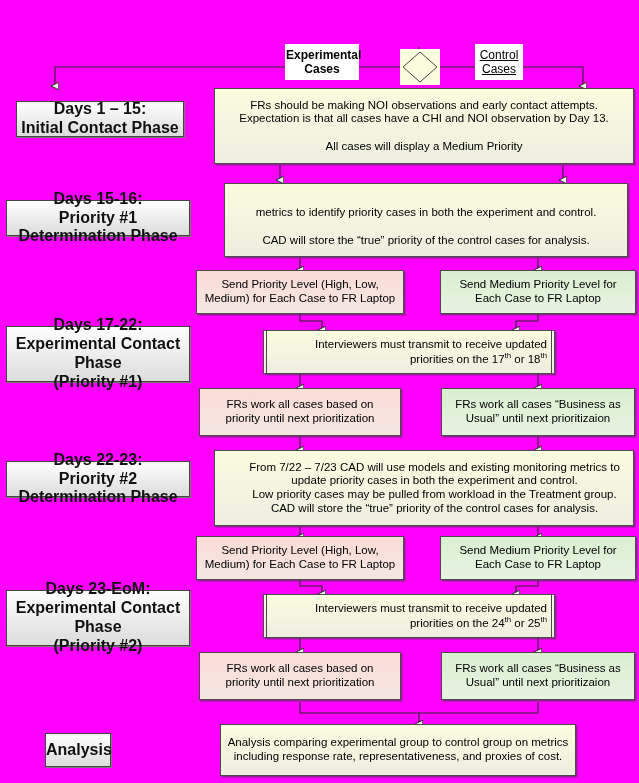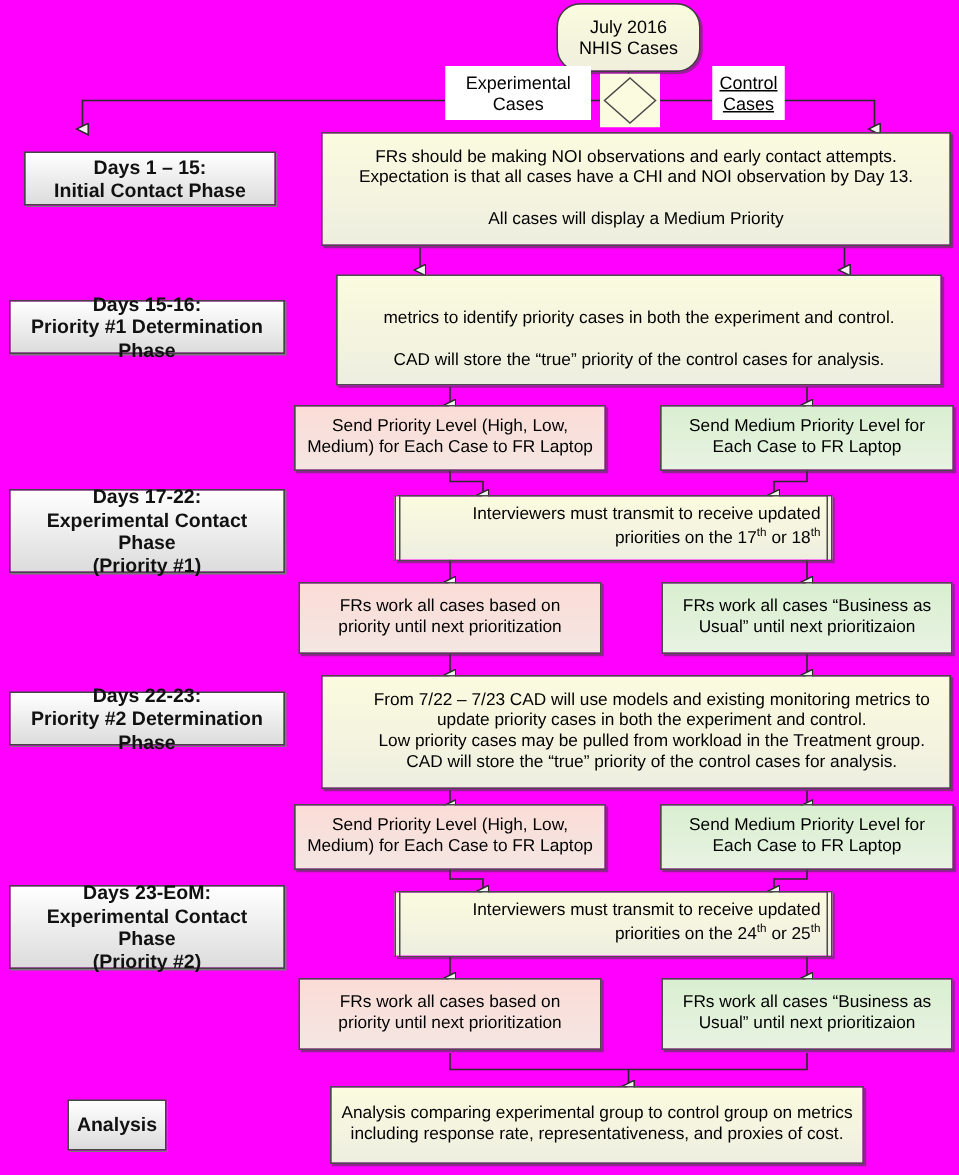--- a/index.html
+++ b/index.html
@@ -45,21 +45,21 @@
     width: 100%;
     padding: 0 4px;
   }
 
   
   .phase {
     border: 1px solid #444444;
     background: linear-gradient(#ffffff, #dcdcdc);
     box-shadow: 1px 1px 0 #7a7a7a;
     font-weight: bold;
-    font-size: 13px;
+    font-size: 16px;
     color: #111111;
   }
 
   
   .proc {
     border: 1px solid #4a4a4a;
     box-shadow: 1.5px 1.5px 0 rgba(60,60,60,0.55);
     font-size: 11.5px;
   }
   .cream  { background: linear-gradient(#fbfbdf, #eeeee0); }
@@ -145,28 +145,22 @@
       <path d="M538,579 L538,586 L516,586 L516,594" marker-end="url(#arrow)"></path>
 
       <path d="M300,638 L300,645 L300,652" marker-end="url(#arrow)"></path>
       <path d="M538,638 L538,645 L538,652" marker-end="url(#arrow)"></path>
 
       <path d="M300,702 L300,713 L419,713 L419,724" marker-end="url(#arrow)"></path>
       <path d="M538,702 L538,713 L419,713"></path>
     </g>
   </svg>
 
-  <div class="node terminator" style="left:371px; top:2px; width:96px; height:46px;">
-    <span class="txt">
-      <span>July 2016</span><br>
-      <span>NHIS Cases</span>
-    </span>
-  </div>
-
-  <div class="node plainlabel" style="left:297px; top:44px; width:97px; height:36px;">
+
+  <div class="node plainlabel" style="left:285px; top:44px; width:74px; height:36px;font-weight:bold;">
     <span class="txt">
       <span>Experimental</span><br>
       <span>Cases</span>
     </span>
   </div>
 
   <div class="node plainlabel" style="left:475px; top:44px; width:48px; height:36px;text-decoration:underline;">
     <span class="txt">
       <span>Control</span><br>
       <span>Cases</span>

